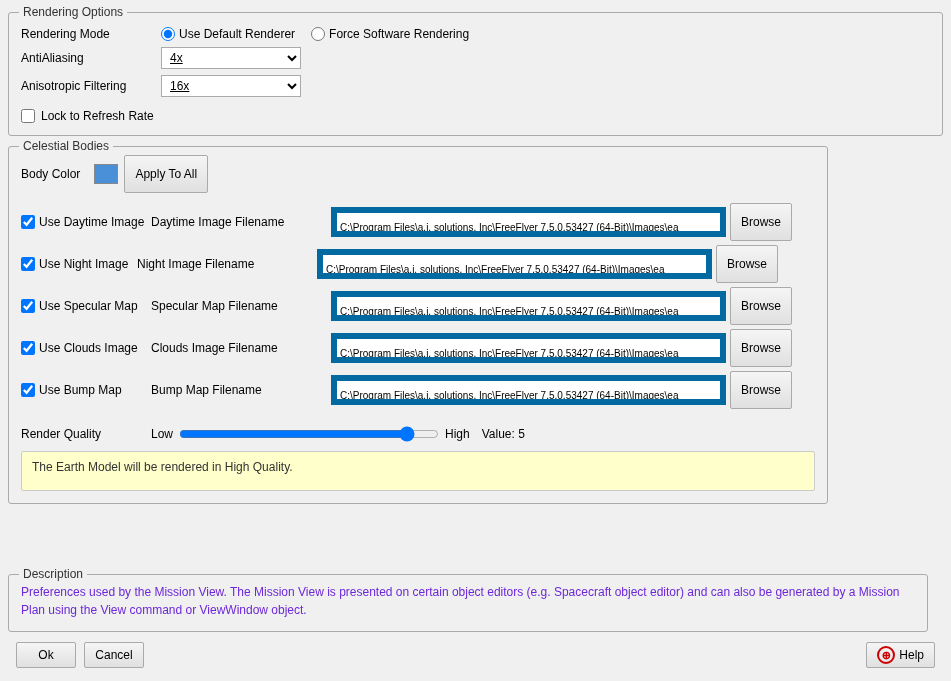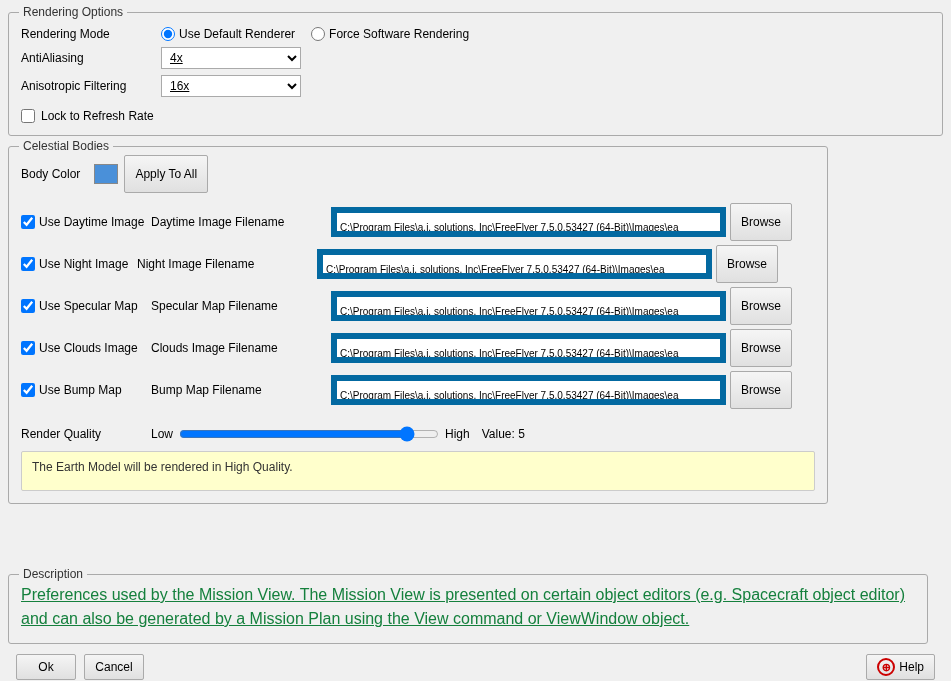--- a/index.html
+++ b/index.html
@@ -166,24 +166,23 @@
       font-size: 12px;
       color: #333;
       border-radius: 2px;
       min-height: 40px;
     }
 
     .description-box {
       margin-bottom: 10px;
     }
     .description-text {
-      font-size: 16px;
-      color: #15803d;
+      font-size: 12px;
+      color: #6d28d9;
       line-height: 1.5;
-      text-decoration: underline;
     }
 
     .bottom-buttons {
       display: flex;
       justify-content: space-between;
       align-items: center;
       padding: 0 8px;
     }
     .bottom-left {
       display: flex;

